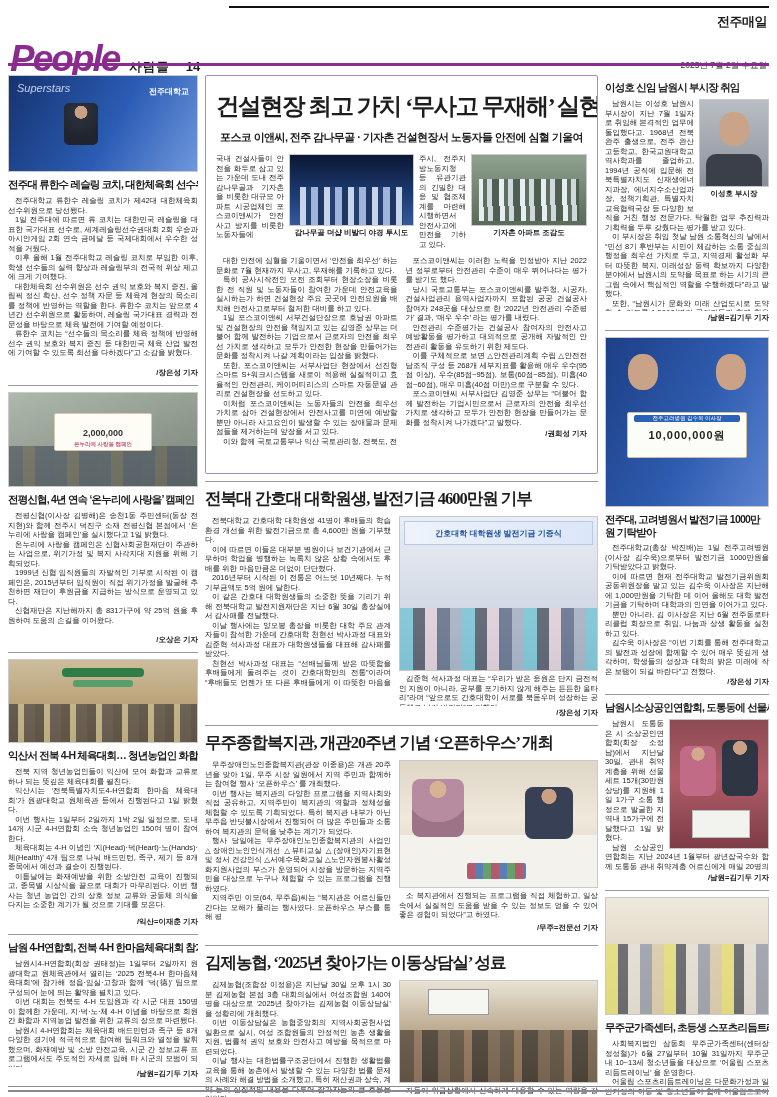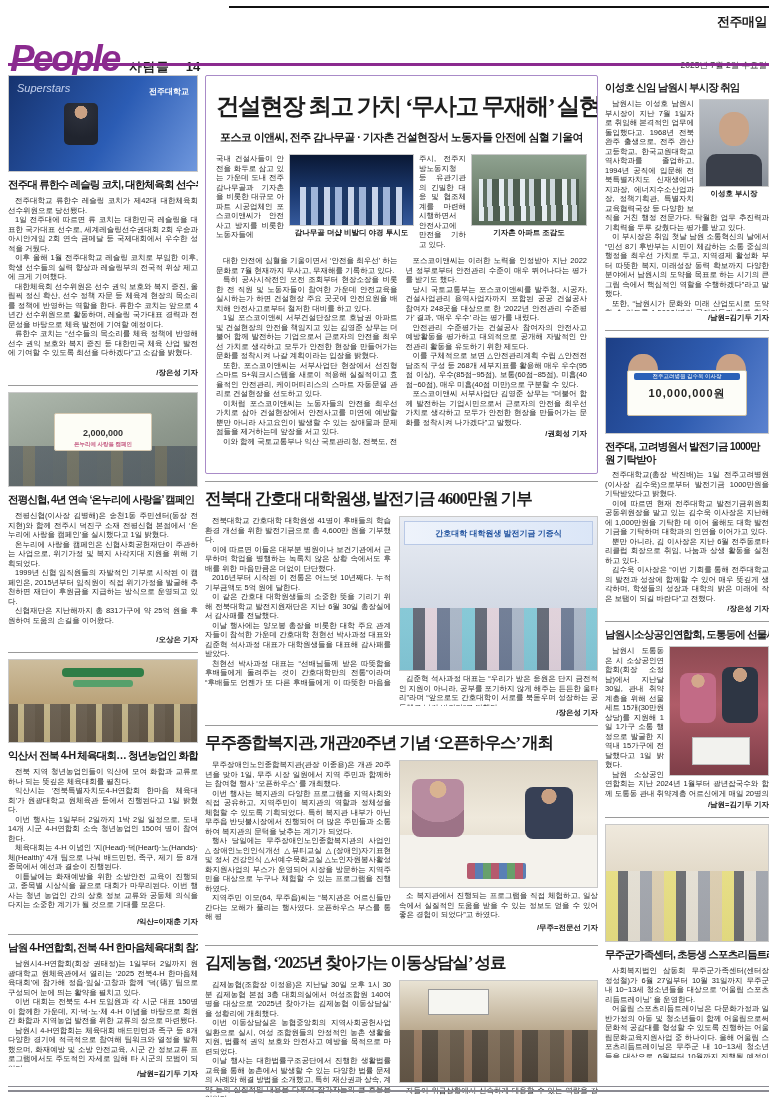--- a/index.html
+++ b/index.html
@@ -83,21 +83,21 @@
   .ph-open .p2{position:absolute;top:26px;right:24px;width:48px;height:52px;border-radius:8px;background:radial-gradient(circle at 50% 18%,#caa183 15%,#374055 16%);}
   .ph-open .cards{position:absolute;bottom:8px;left:34%;width:30%;height:16px;
            background:repeating-linear-gradient(90deg,#b55a6e 0 8px,#5a7fb5 8px 16px,#67a06b 16px 24px);border-radius:2px;}
   .ph-lect{height:103px;background:linear-gradient(#e9e3d4,#b5a387 55%,#8f7c61);}
   .ph-lect .scr{position:absolute;top:8px;left:14%;width:30%;height:24px;background:#f6f6f2;border:1px solid #999;}
   .ph-lect .aud{position:absolute;bottom:0;height:52px;left:0;right:0;
            background:repeating-linear-gradient(90deg,#4b4137 0 14px,#8c6b55 14px 22px,#2f2a26 22px 38px,#6b5a4a 38px 50px);opacity:.7;}
   .ph-lee{width:70px;height:88px;background:linear-gradient(#b9bec4,#9aa0a8 70%,#868d96);}
   .ph-lee .head{position:absolute;top:12px;left:50%;transform:translateX(-50%);width:30px;height:34px;border-radius:46%;background:#caa488;}
   .ph-lee .suit{position:absolute;bottom:0;left:6px;right:6px;height:32px;background:#3a3f4a;border-radius:10px 10px 0 0;}
-  .ph-check10{height:97px;background:linear-gradient(115deg,#1d3f86,#2f5cb0 55%,#5b82cf);}
+  .ph-check10{height:170px;background:linear-gradient(115deg,#1d3f86,#2f5cb0 55%,#5b82cf);}
   .check-lg{position:absolute;left:50%;top:58%;transform:translate(-50%,-50%);width:118px;height:44px;background:#fdfdf8;
             border:1px solid #cbbfa4;border-radius:2px;text-align:center;color:#222;}
   .check-lg .hdr{font-size:5.5px;color:#fff;background:#2a62b8;margin:2px 6px 0;border-radius:2px;}
   .check-lg .amt{font-size:11px;font-weight:bold;letter-spacing:1px;margin-top:6px;}
   .ph-check10 .h1,.ph-check10 .h2{position:absolute;top:16px;width:30px;height:36px;border-radius:45%;background:#c9a287;}
   .ph-check10 .h1{left:22px;} .ph-check10 .h2{right:22px;}
   .ph-gift{width:100px;height:130px;background:linear-gradient(#8d4a52,#b05c68 45%,#7d3d47);}
   .ph-gift .w1{position:absolute;top:26px;left:10px;width:36px;height:50px;border-radius:8px;background:radial-gradient(circle at 50% 16%,#d3a88c 14%,#c26b86 15%);}
   .ph-gift .w2{position:absolute;top:20px;right:10px;width:36px;height:56px;border-radius:8px;background:radial-gradient(circle at 50% 14%,#caa183 13%,#2e3644 14%);}
   .ph-gift .box{position:absolute;bottom:10px;left:22px;width:56px;height:26px;background:#f2f2ee;border:1px solid #bbb;}

